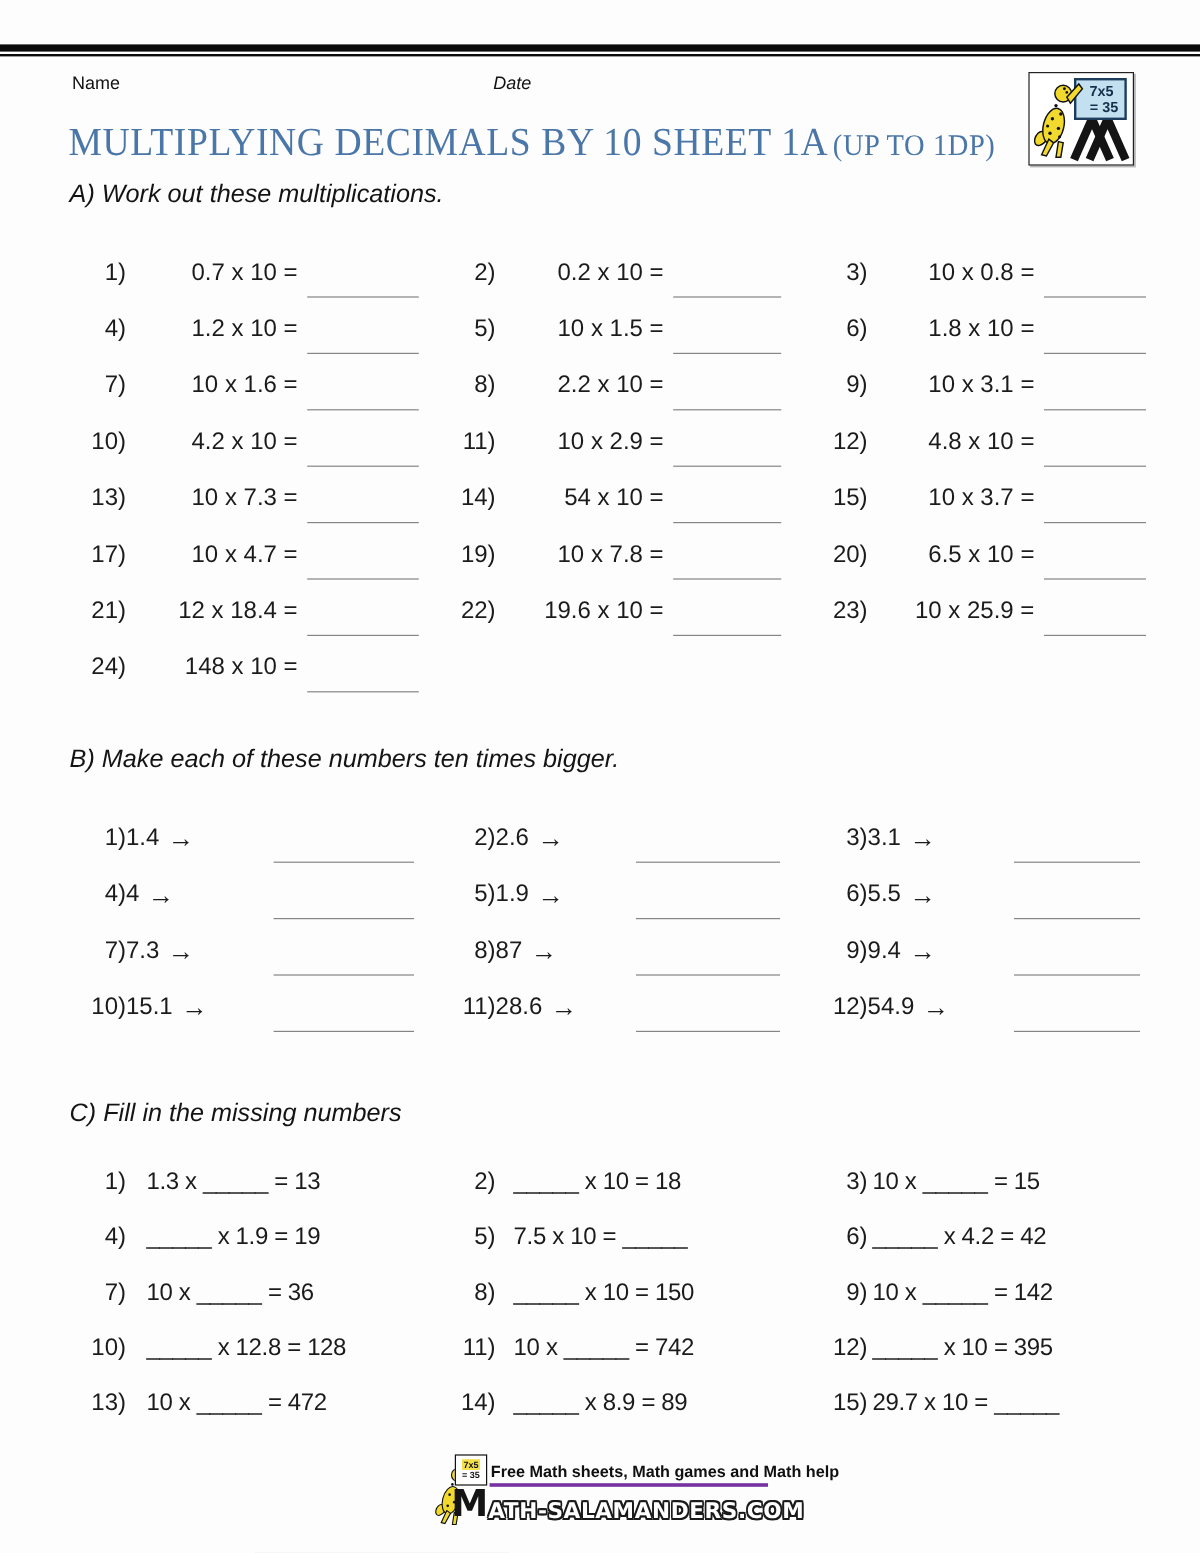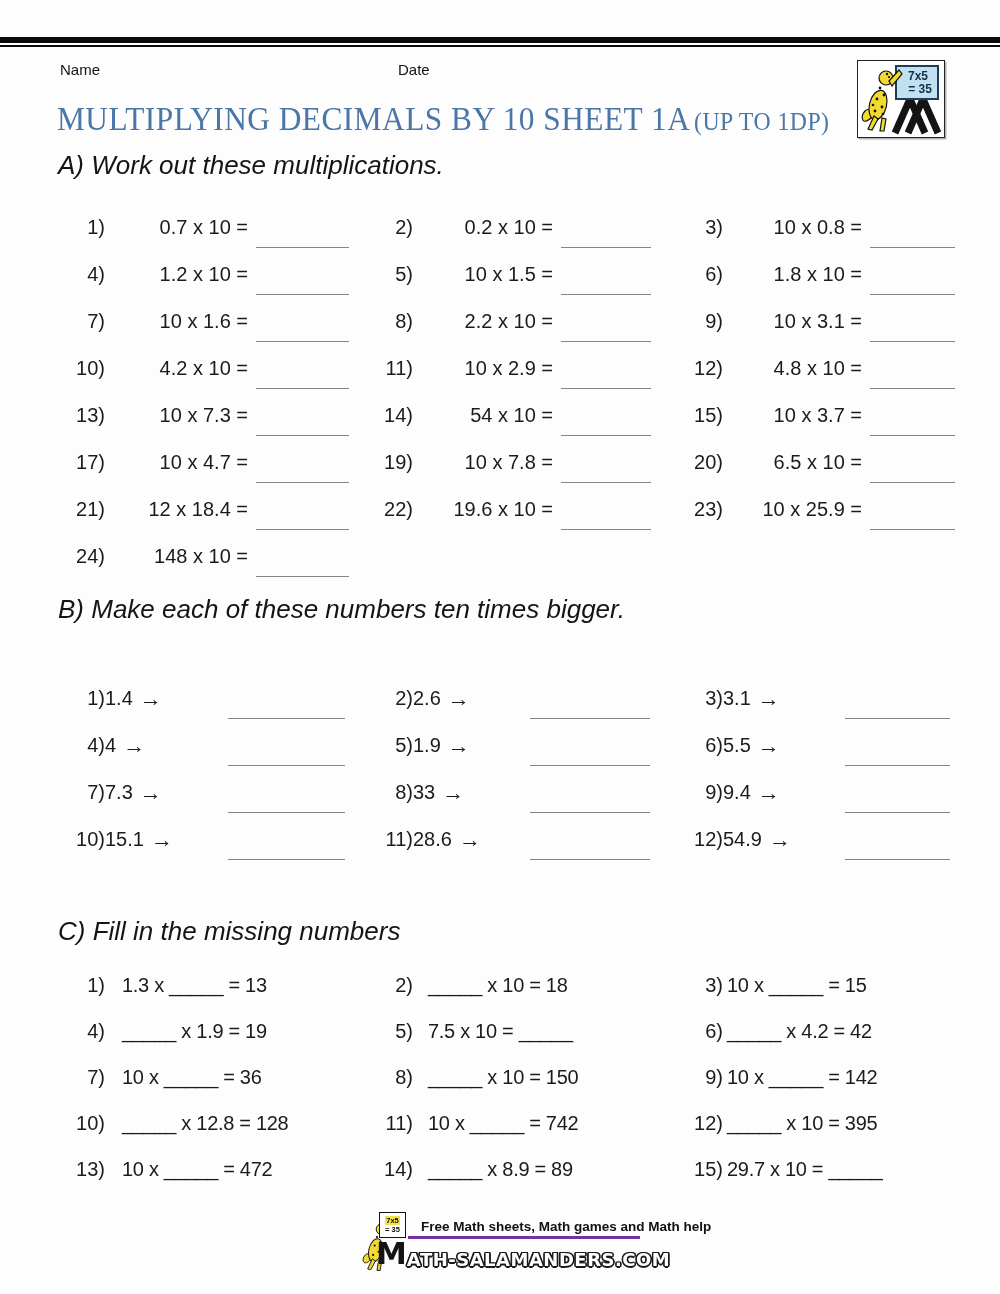--- a/index.html
+++ b/index.html
@@ -7,34 +7,34 @@
     position:relative;width:1000px;height:1294px;margin:0 auto;
     background:#fdfdfd;overflow:hidden;
     font-family:"Liberation Sans","DejaVu Sans",sans-serif;color:#1b1b1b;
   }
   
   .top-rule{position:absolute;left:0;top:37px;width:1000px;height:2px;
     background:#fff;border-top:6px solid #0b0b0b;border-bottom:2px solid #0b0b0b;}
   
   .field-label{position:absolute;top:61px;font-size:15px;color:#121212;}
   .name-label{left:60px;}
-  .date-label{left:398px;}
+  .date-label{left:411px;font-style:italic;}
   
   .corner-logo{position:absolute;left:857px;top:60px;width:86px;height:76px;
     background:#ffffff;border:1px solid #222;box-shadow:1.5px 1.5px 0 #b5b5b5;}
   
   .title{position:absolute;left:57px;top:101px;white-space:nowrap;
     font-family:"Liberation Serif","DejaVu Serif",serif;color:#4a76a8;
     transform:scaleX(0.95);transform-origin:left center;}
   .title-main{font-size:33px;letter-spacing:0.5px;}
   .title-paren{font-size:25px;letter-spacing:0.5px;}
   
-  .instruction{position:absolute;left:58px;font-size:26px;font-style:italic;color:#141414;white-space:nowrap;}
+  .instruction{position:absolute;left:58px;font-size:21px;font-style:italic;color:#141414;white-space:nowrap;}
   .instr-a{top:150px;}
-  .instr-b{top:594px;}
+  .instr-b{top:621px;}
   .instr-c{top:916px;}
   
   .qgrid{position:absolute;left:55px;width:901px;display:flex;flex-wrap:wrap;}
   .grid-a{top:204px;}
   .grid-b{top:675px;}
   .grid-c{top:962px;}
   .q{display:flex;align-items:center;height:47px;font-size:20px;}
   .grid-c .q{height:46px;}
   .q:nth-child(3n+1){width:308px;}
   .q:nth-child(3n+2){width:310px;}
@@ -60,21 +60,21 @@
   .grid-c .q:nth-child(3n+1) .q-text{margin-left:17px;}
   .grid-c .q:nth-child(3n+2) .q-text{margin-left:15px;}
   .grid-c .q:nth-child(3n)   .q-text{margin-left:4px;}
   
   .footer{position:absolute;left:352px;top:1210px;width:400px;height:72px;}
   .footer-sala{position:absolute;left:2px;top:6px;}
   .footer-board{position:absolute;left:27px;top:2px;width:25px;height:24px;background:#fff;
     border:1.5px solid #111;display:flex;flex-direction:column;align-items:center;justify-content:center;
     font-size:7.5px;font-weight:bold;line-height:1.2;color:#111;z-index:2;}
   .footer-board .fb1{background:#f4e04a;padding:0 1px;}
-  .footer-tagline{position:absolute;left:57px;top:9px;font-size:13.5px;font-weight:bold;color:#101010;white-space:nowrap;margin-left:12px;}
+  .footer-tagline{position:absolute;left:57px;top:9px;font-size:13.5px;font-weight:bold;color:#101010;white-space:nowrap;}
   .footer-rule{position:absolute;left:56px;top:26px;width:232px;height:3px;background:#7631a2;}
   .footer-brandline{position:absolute;left:24px;top:28px;white-space:nowrap;display:flex;align-items:flex-end;}
   .brand-m{font-size:31px;font-weight:bold;line-height:1;color:#141414;font-family:"DejaVu Sans",sans-serif;}
   .brand-rest{font-size:18px;font-weight:bold;line-height:1.08;letter-spacing:0.5px;
     color:#ffffff;font-family:"DejaVu Sans",sans-serif;
     text-shadow:-1.3px -1.3px 0 #1a1a1a,1.3px -1.3px 0 #1a1a1a,-1.3px 1.3px 0 #1a1a1a,1.3px 1.3px 0 #1a1a1a,
                 0 1.5px 0 #1a1a1a,0 -1.5px 0 #1a1a1a,1.5px 0 0 #1a1a1a,-1.5px 0 0 #1a1a1a;}
 </style>
 </head>
 <body>
@@ -321,21 +321,21 @@
     <span class="q-expr">
           <span class="q-val">7.3</span>
           <span class="q-arrow">→</span>
         </span>
     <span class="q-line"></span>
   </div>
 
   <div class="q">
     <span class="q-num">8)</span>
     <span class="q-expr">
-          <span class="q-val">33</span>
+          <span class="q-val">87</span>
           <span class="q-arrow">→</span>
         </span>
     <span class="q-line"></span>
   </div>
 
   <div class="q">
     <span class="q-num">9)</span>
     <span class="q-expr">
           <span class="q-val">9.4</span>
           <span class="q-arrow">→</span>

